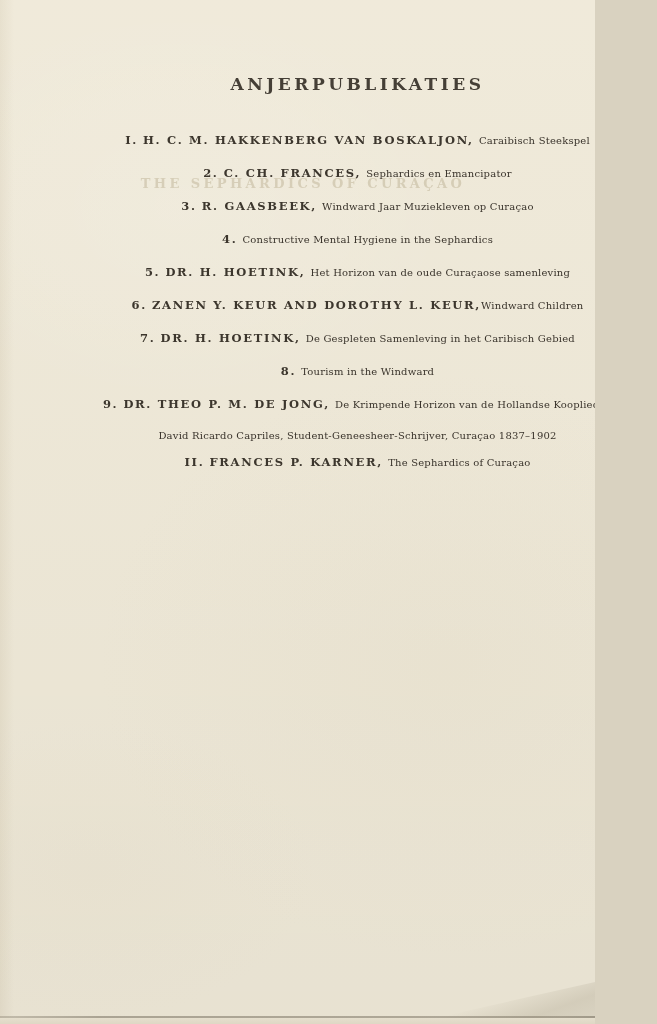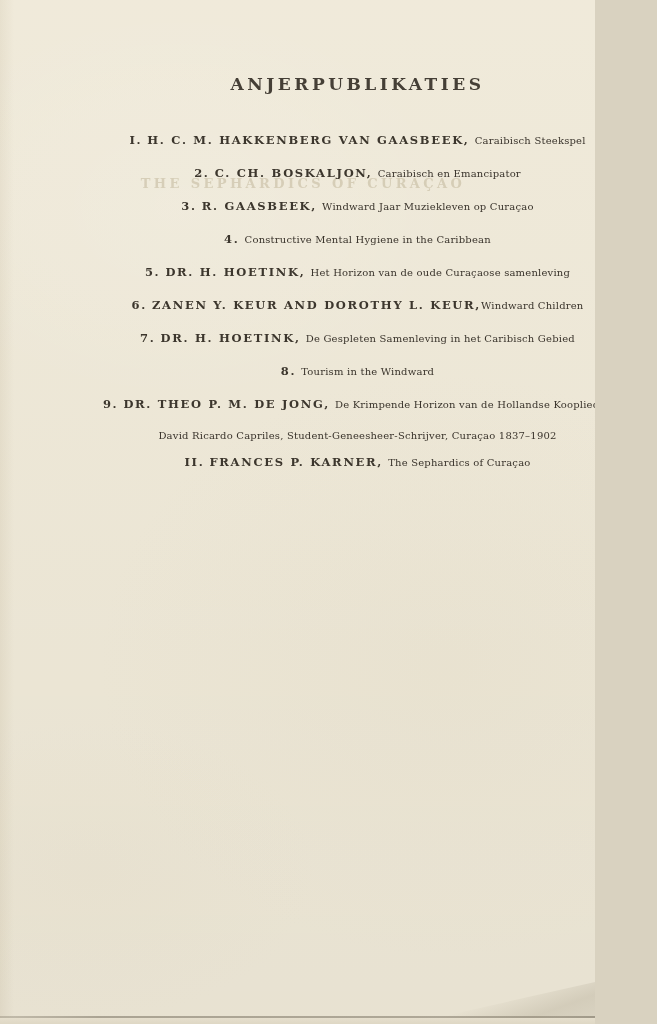--- a/index.html
+++ b/index.html
@@ -77,24 +77,24 @@
 <body>
 
 <div class="scan">
   <div class="texture"></div>
 
   <h1 class="page-title">ANJERPUBLIKATIES</h1>
 
   <div class="ghost-text">THE SEPHARDICS OF CURAÇAO</div>
 
   <div class="pub-list">
-      <div class="pub"><span class="line1"><span class="caps">I.</span> <span class="caps">H. C. M. HAKKENBERG VAN GAASBEEK,</span> <span class="ital">Caraibisch Steekspel</span></span></div>
-      <div class="pub"><span class="line1"><span class="caps">2.</span> <span class="caps">C. CH. BOSKALJON,</span> <span class="ital">Caraibisch en Emancipator</span></span></div>
+      <div class="pub"><span class="line1"><span class="caps">I.</span> <span class="caps">H. C. M. HAKKENBERG VAN BOSKALJON,</span> <span class="ital">Caraibisch Steekspel</span></span></div>
+      <div class="pub"><span class="line1"><span class="caps">2.</span> <span class="caps">C. CH. FRANCES,</span> <span class="ital">Sephardics en Emancipator</span></span></div>
       <div class="pub"><span class="line1"><span class="caps">3.</span> <span class="caps">R. GAASBEEK,</span> <span class="ital">Windward Jaar Muziekleven op Curaçao</span></span></div>
-      <div class="pub"><span class="line1"><span class="caps">4.</span> <span class="ital">Constructive Mental Hygiene in the Caribbean</span></span></div>
+      <div class="pub"><span class="line1"><span class="caps">4.</span> <span class="ital">Constructive Mental Hygiene in the Sephardics</span></span></div>
       <div class="pub"><span class="line1"><span class="caps">5.</span> <span class="caps">DR. H. HOETINK,</span> <span class="ital">Het Horizon van de oude Curaçaose samenleving</span></span></div>
       <div class="pub"><span class="line1"><span class="caps">6.</span> <span class="caps">ZANEN Y. KEUR AND DOROTHY L. KEUR,</span><span class="ital">Windward Children</span></span></div>
       <div class="pub"><span class="line1"><span class="caps">7.</span> <span class="caps">DR. H. HOETINK,</span> <span class="ital">De Gespleten Samenleving in het Caribisch Gebied</span></span></div>
       <div class="pub"><span class="line1"><span class="caps">8.</span> <span class="ital">Tourism in the Windward</span></span></div>
       <div class="pub"><span class="line1"><span class="caps">9.</span> <span class="caps">DR. THEO P. M. DE JONG,</span> <span class="ital">De Krimpende Horizon van de Hollandse Kooplieden</span></span></div>
       <div class="pub two-line"><span class="ital line2">David Ricardo Capriles, Student-Geneesheer-Schrijver, Curaçao 1837–1902</span></div>
       <div class="pub"><span class="line1"><span class="caps">II.</span> <span class="caps">FRANCES P. KARNER,</span> <span class="ital">The Sephardics of Curaçao</span></span></div>
     </div>
 
   <div class="corner-shadow"></div>

